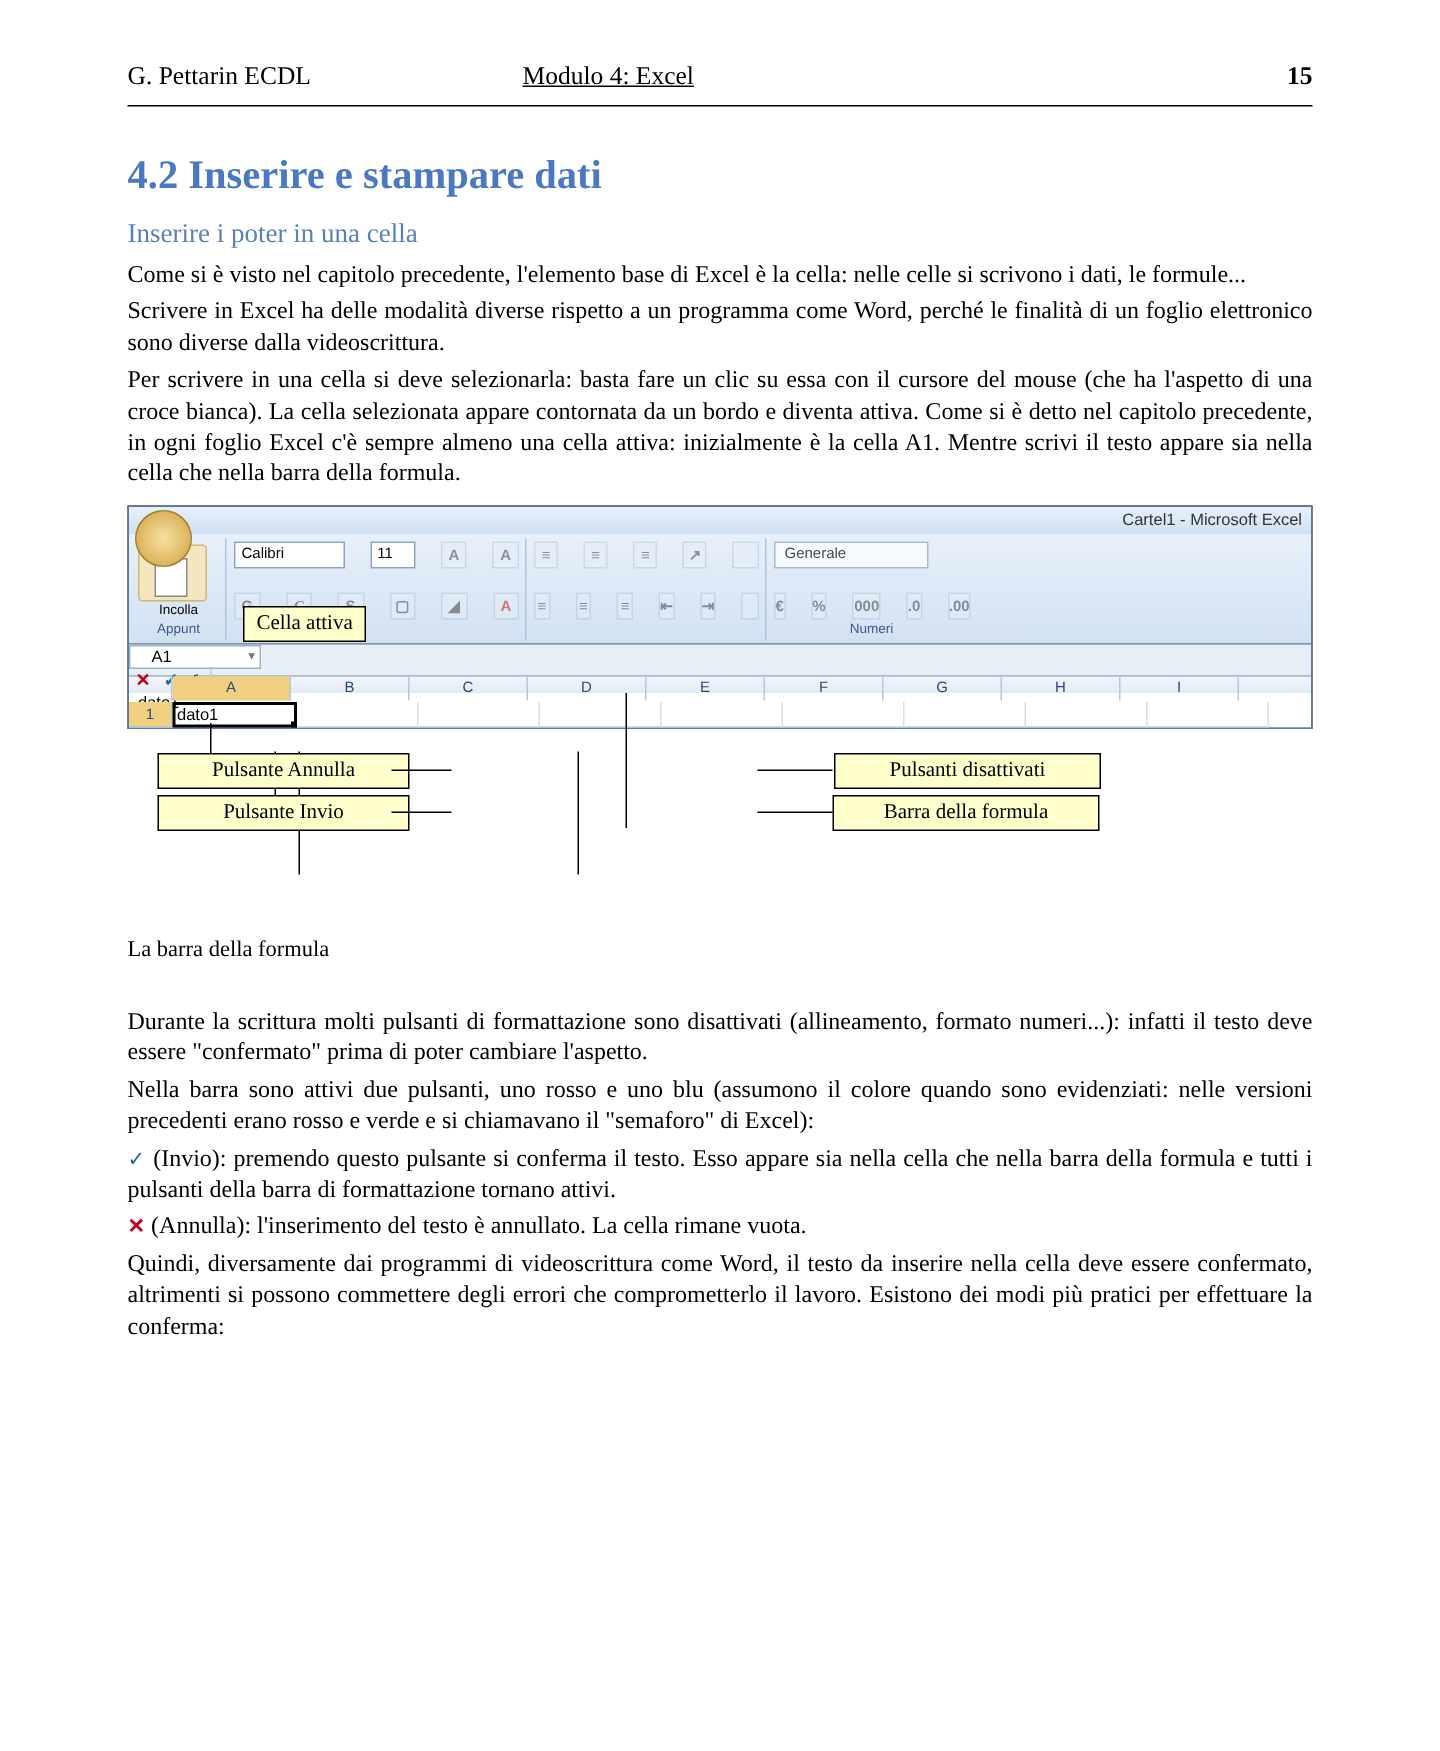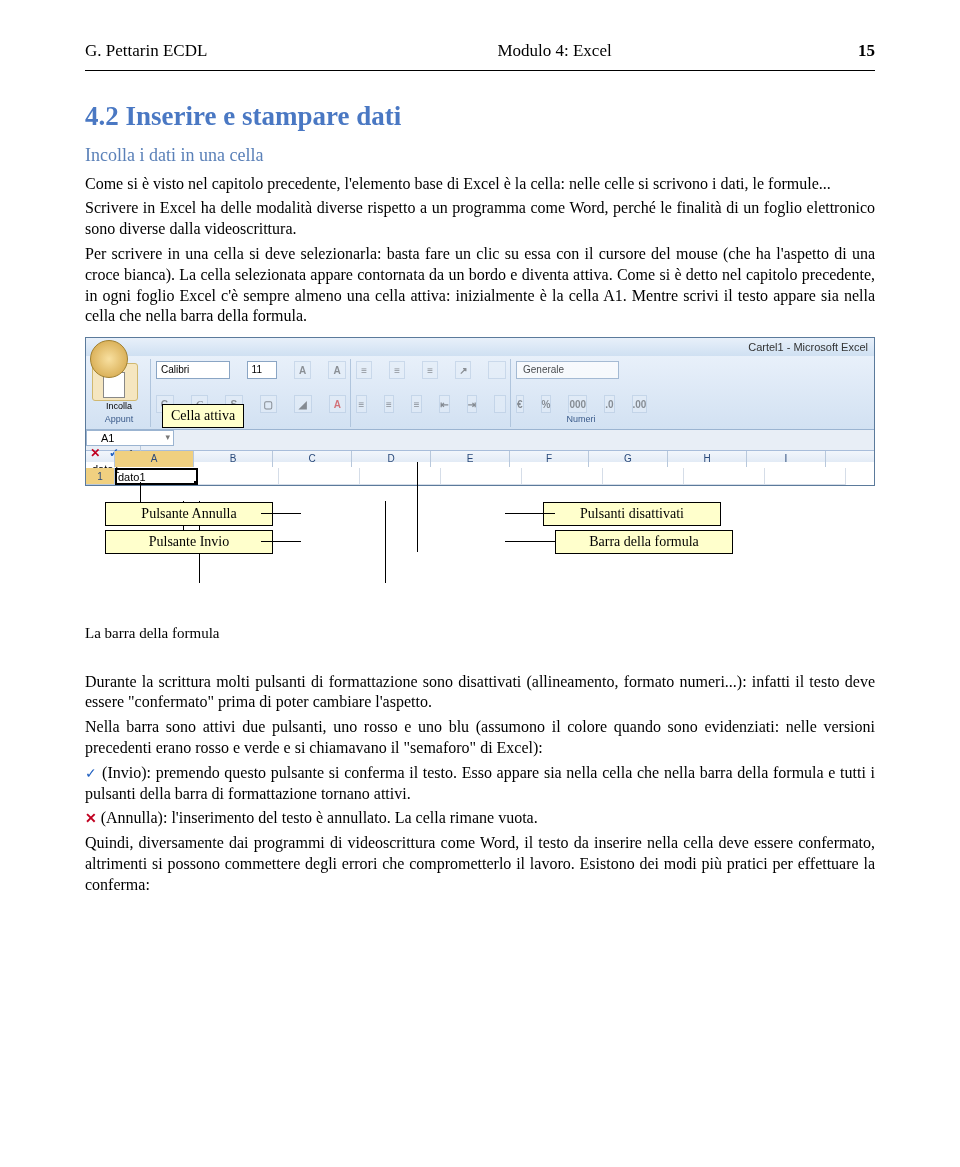--- a/index.html
+++ b/index.html
@@ -13,21 +13,21 @@
     box-sizing: border-box;
     line-height: 1.3;
   }
   .header-row {
     display: flex;
     justify-content: space-between;
     font-size: 17px;
     margin-bottom: 8px;
   }
   .header-row .left, .header-row .center, .header-row .right { flex: 1; }
-  .header-row .center { text-align: right; }
+  .header-row .center { text-align: left; text-decoration: underline; }
   .header-row .right { text-align: right; font-weight: bold; }
   .hr-line { border-top: 1px solid #000; margin-bottom: 28px; }
   .section-title {
     color: #4a78c3;
     font-size: 27px;
     font-weight: bold;
     margin-bottom: 10px;
   }
   .subsection-title {
     color: #5a80b8;
@@ -237,21 +237,21 @@
 <body>
 
 <div class="header-row">
   <span class="left">G. Pettarin ECDL</span>
   <span class="center">Modulo 4: Excel</span>
   <span class="right">15</span>
 </div>
 <div class="hr-line"></div>
 
 <div class="section-title">4.2 Inserire e stampare dati</div>
-<div class="subsection-title">Incolla i dati in una cella</div>
+<div class="subsection-title">Inserire i poter in una cella</div>
 
 <p class="body">Come si è visto nel capitolo precedente, l'elemento base di Excel è la cella: nelle celle si scrivono i dati, le formule...</p>
 <p class="body">Scrivere in Excel ha delle modalità diverse rispetto a un programma come Word, perché le finalità di un foglio elettronico sono diverse dalla videoscrittura.</p>
 <p class="body">Per scrivere in una cella si deve selezionarla: basta fare un clic su essa con il cursore del mouse (che ha l'aspetto di una croce bianca). La cella selezionata appare contornata da un bordo e diventa attiva. Come si è detto nel capitolo precedente, in ogni foglio Excel c'è sempre almeno una cella attiva: inizialmente è la cella A1. Mentre scrivi il testo appare sia nella cella che nella barra della formula.</p>
 
 <div style="position:relative;">
 <div class="excel-window">
   <div class="office-btn"></div>
   <div class="title-bar">
     <span>Cartel1 - Microsoft Excel</span>
@@ -351,21 +351,21 @@
 <div class="callout-line v" style="left:98px; top:164px; height:52px;"></div>
 <div class="callout-line v" style="left:114px; top:164px; height:82px;"></div>
 <div class="callout-line v" style="left:332px; top:125px; height:90px;"></div>
 <div class="callout-line v" style="left:300px; top:164px; height:82px;"></div>
 <div class="callout-line v" style="left:55px; top:145px; height:36px;"></div>
 </div>
 
 <div class="below-boxes">
   <div class="callout-box" style="left:20px; top:8px; width:150px;">Pulsante Annulla</div>
   <div class="callout-box" style="left:20px; top:36px; width:150px;">Pulsante Invio</div>
-  <div class="callout-box" style="left:458px; top:8px; width:160px;">Pulsanti disattivati</div>
+  <div class="callout-box" style="left:471px; top:8px; width:160px;">Pulsanti disattivati</div>
   <div class="callout-box" style="left:470px; top:36px; width:160px;">Barra della formula</div>
 
   <div class="callout-line" style="left:176px; top:19px; width:40px;"></div>
   <div class="callout-line" style="left:176px; top:47px; width:40px;"></div>
   <div class="callout-line" style="left:420px; top:19px; width:50px;"></div>
   <div class="callout-line" style="left:420px; top:47px; width:50px;"></div>
 </div>
 
 <div class="figure-caption">La barra della formula</div>
 

